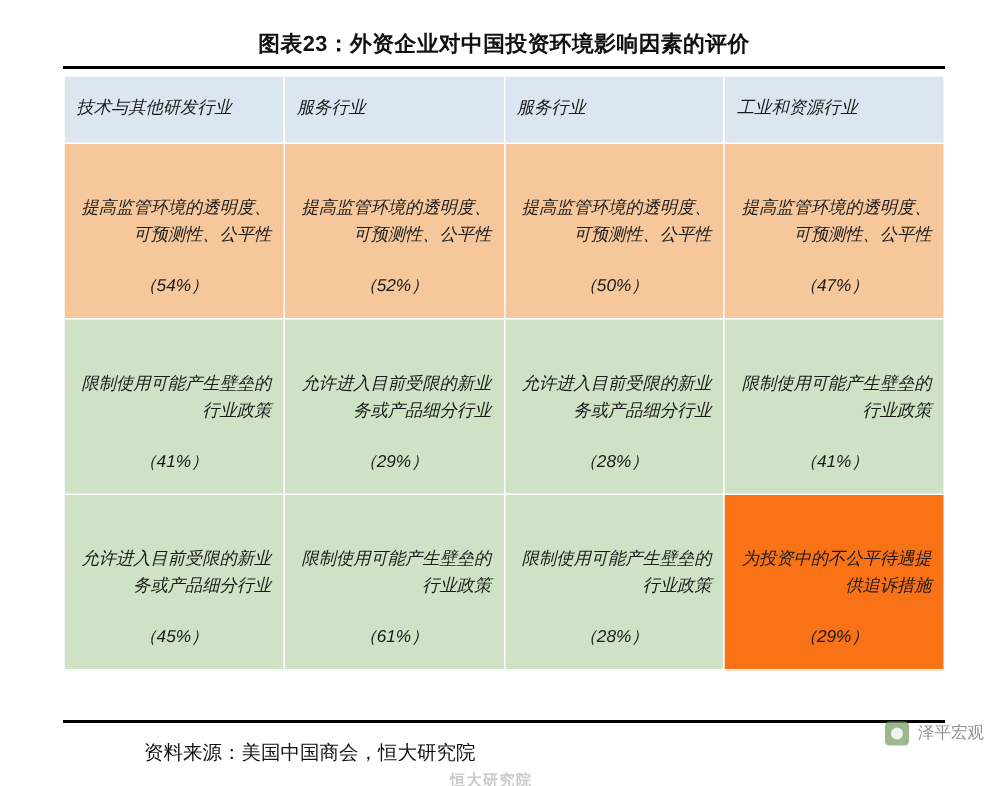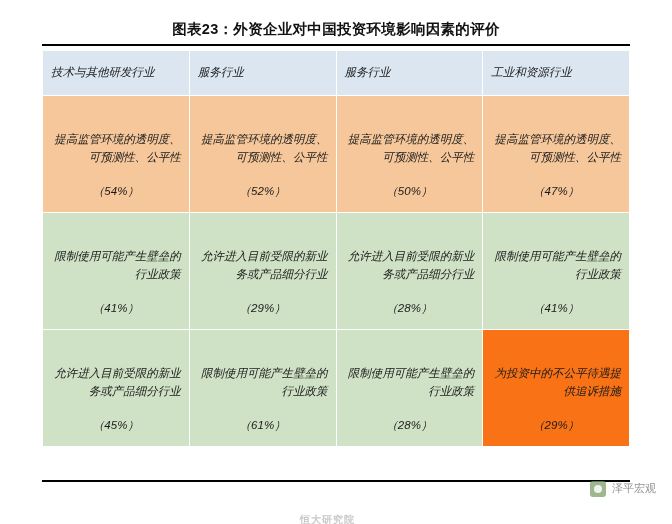--- a/index.html
+++ b/index.html
@@ -248,20 +248,23 @@
             <span class="cell-label">为投资中的不公平待遇提供追诉措施</span>
             <span class="cell-pct">（29%）</span>
           </span>
         </td>
       </tr>
     </tbody>
   </table>
 
   <div class="rule-bottom"></div>
 
+  <div class="source-row">
+    <div class="source-text">资料来源：美国中国商会，恒大研究院</div>
+  </div>
 
   <div class="wm-center">恒大研究院</div>
 
   <div class="wm">
     <span class="wm-logo"></span>
     <span class="wm-text">泽平宏观</span>
   </div>
 
 </div>
 

